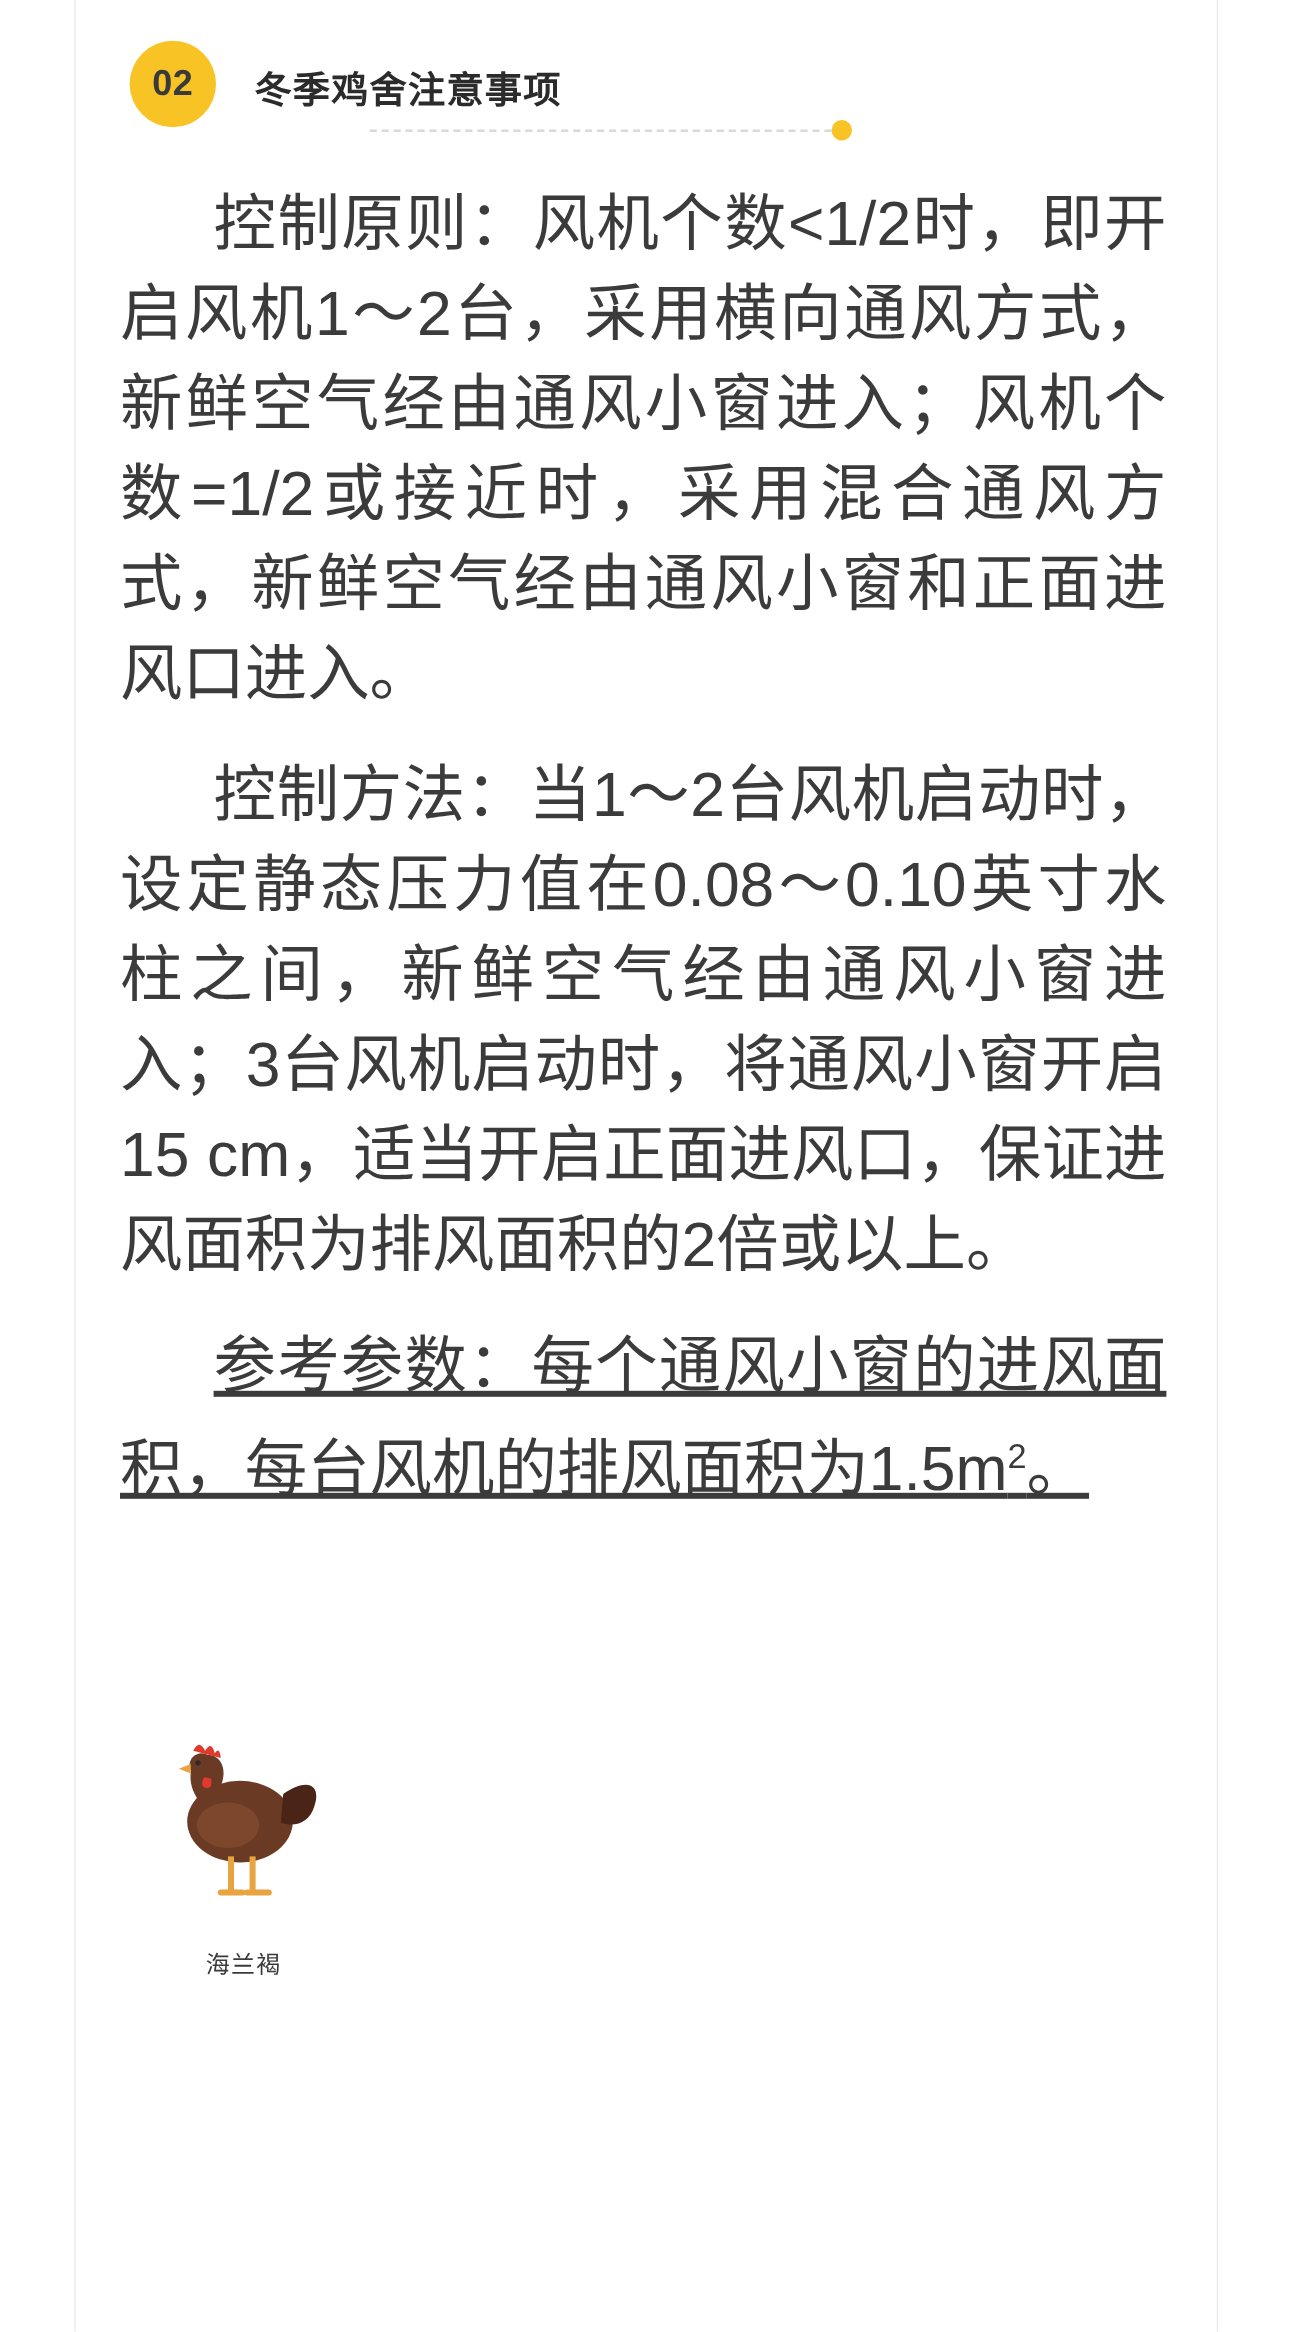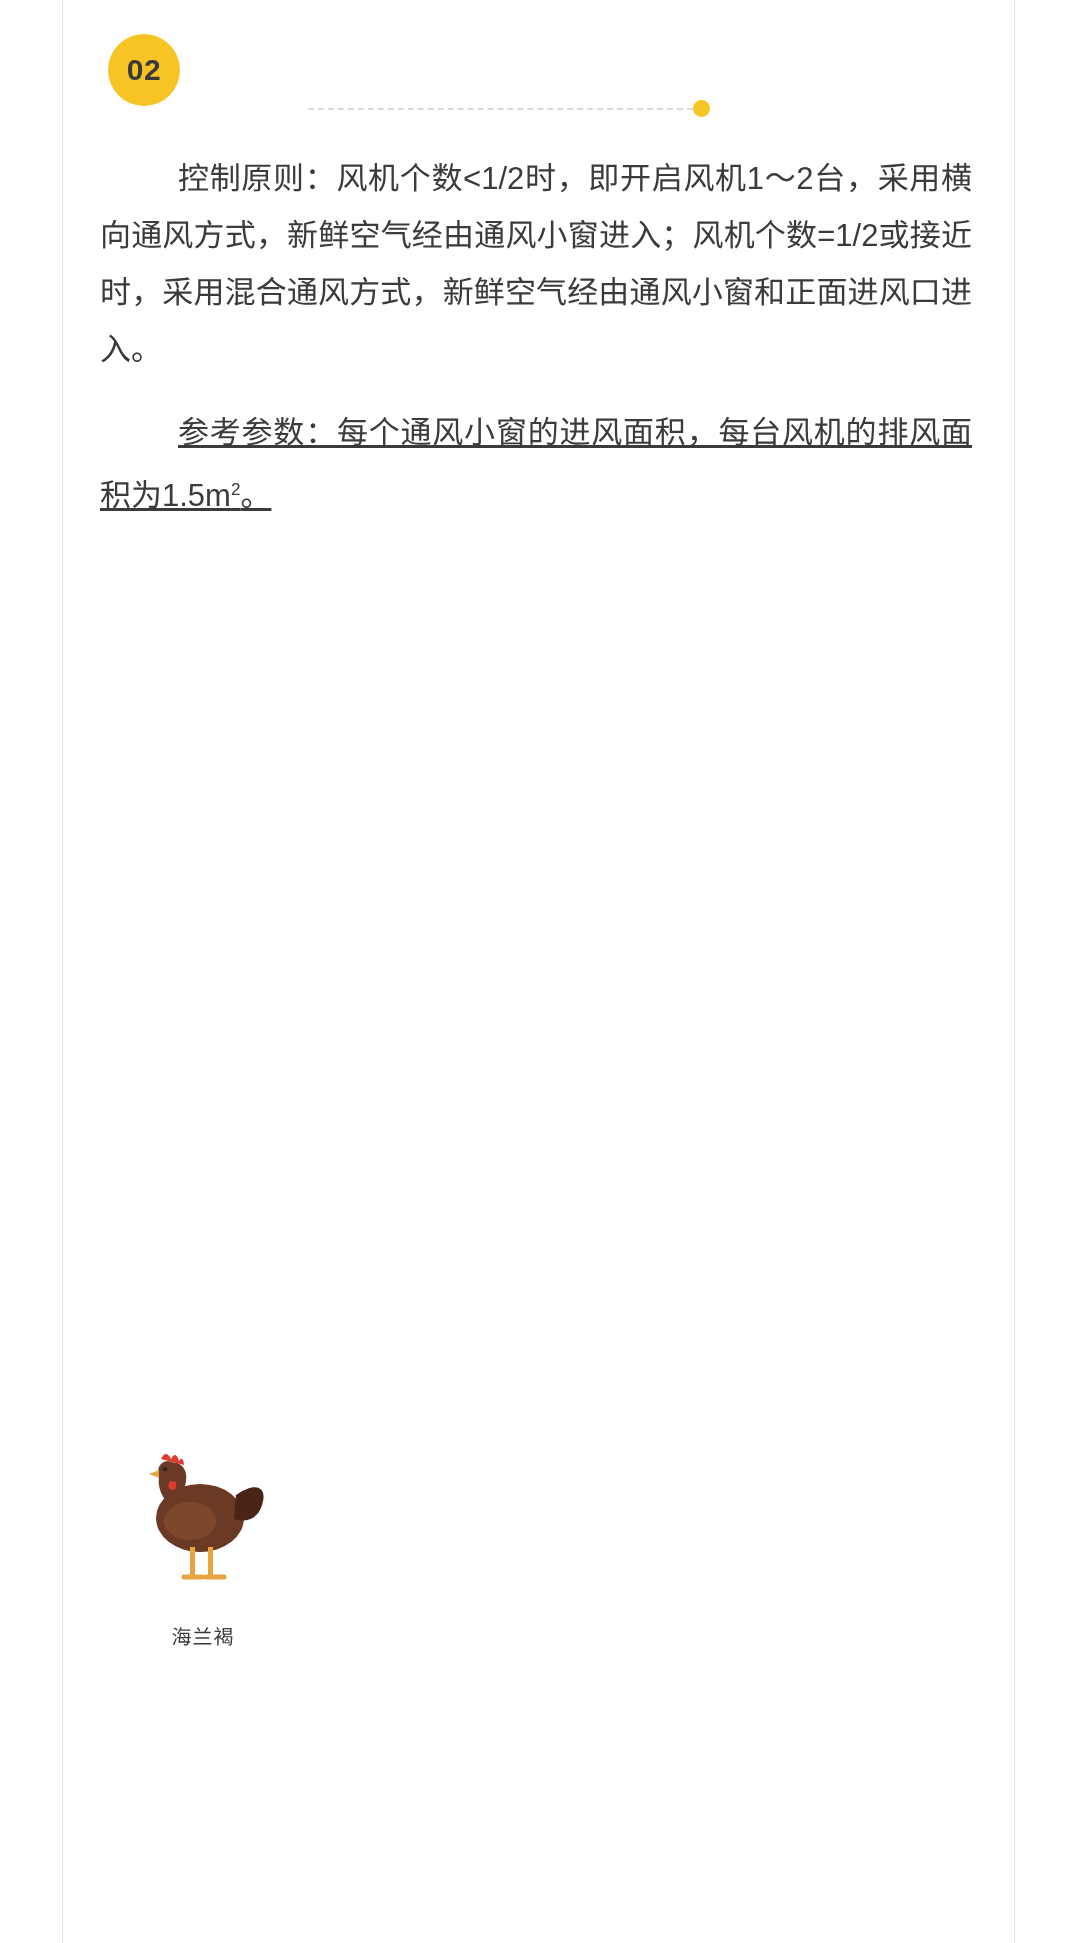--- a/index.html
+++ b/index.html
@@ -86,22 +86,22 @@
 
   
   .content {
     position: absolute;
     left: 100px;
     top: 150px;
     width: 872px;
   }
   p.para {
     margin: 0 0 26px 0;
-    font-size: 31px;
-    line-height: 57px;
+    font-size: 52px;
+    line-height: 75px;
     color: #3b3b3b;
     text-align: justify;
     text-align-last: left;
     text-indent: 78px;
     font-family: "Liberation Sans", "DejaVu Sans", sans-serif;
     word-break: break-all;
   }
   p.para:last-child { margin-bottom: 0; text-decoration: underline; }
   sup.unit {
     font-size: 0.55em;
@@ -146,26 +146,28 @@
 </head>
 <body>
 
 <div class="page">
 
   <div class="edge-rule left"></div>
   <div class="edge-rule right"></div>
 
   <div class="header">
     <div class="badge">02</div>
+    <div class="header-title">冬季鸡舍注意事项</div>
     <div class="dash-line"></div>
     <div class="dot-end"></div>
   </div>
 
   <div class="content">
     <p class="para">控制原则：风机个数&lt;1/2时，即开启风机1～2台，采用横向通风方式，新鲜空气经由通风小窗进入；风机个数=1/2或接近时，采用混合通风方式，新鲜空气经由通风小窗和正面进风口进入。</p>
+    <p class="para">控制方法：当1～2台风机启动时，设定静态压力值在0.08～0.10英寸水柱之间，新鲜空气经由通风小窗进入；3台风机启动时，将通风小窗开启15 cm，适当开启正面进风口，保证进风面积为排风面积的2倍或以上。</p>
     <p class="para"><span>参考参数：每个通风小窗的进风面积，每台风机的排风面积为1.5m</span><sup class="unit">2</sup><span>。</span></p>
   </div>
 
   <div class="gallery">
 
     <div class="bird">
       <div class="bird-art">
         <svg viewBox="0 0 150 190" xmlns="http://www.w3.org/2000/svg">
           <ellipse cx="72" cy="95" rx="44" ry="34" fill="#6b3a24"></ellipse>
           <path d="M108 72 C128 58 140 64 134 82 C130 96 118 100 106 96 Z" fill="#4a2517"></path>

